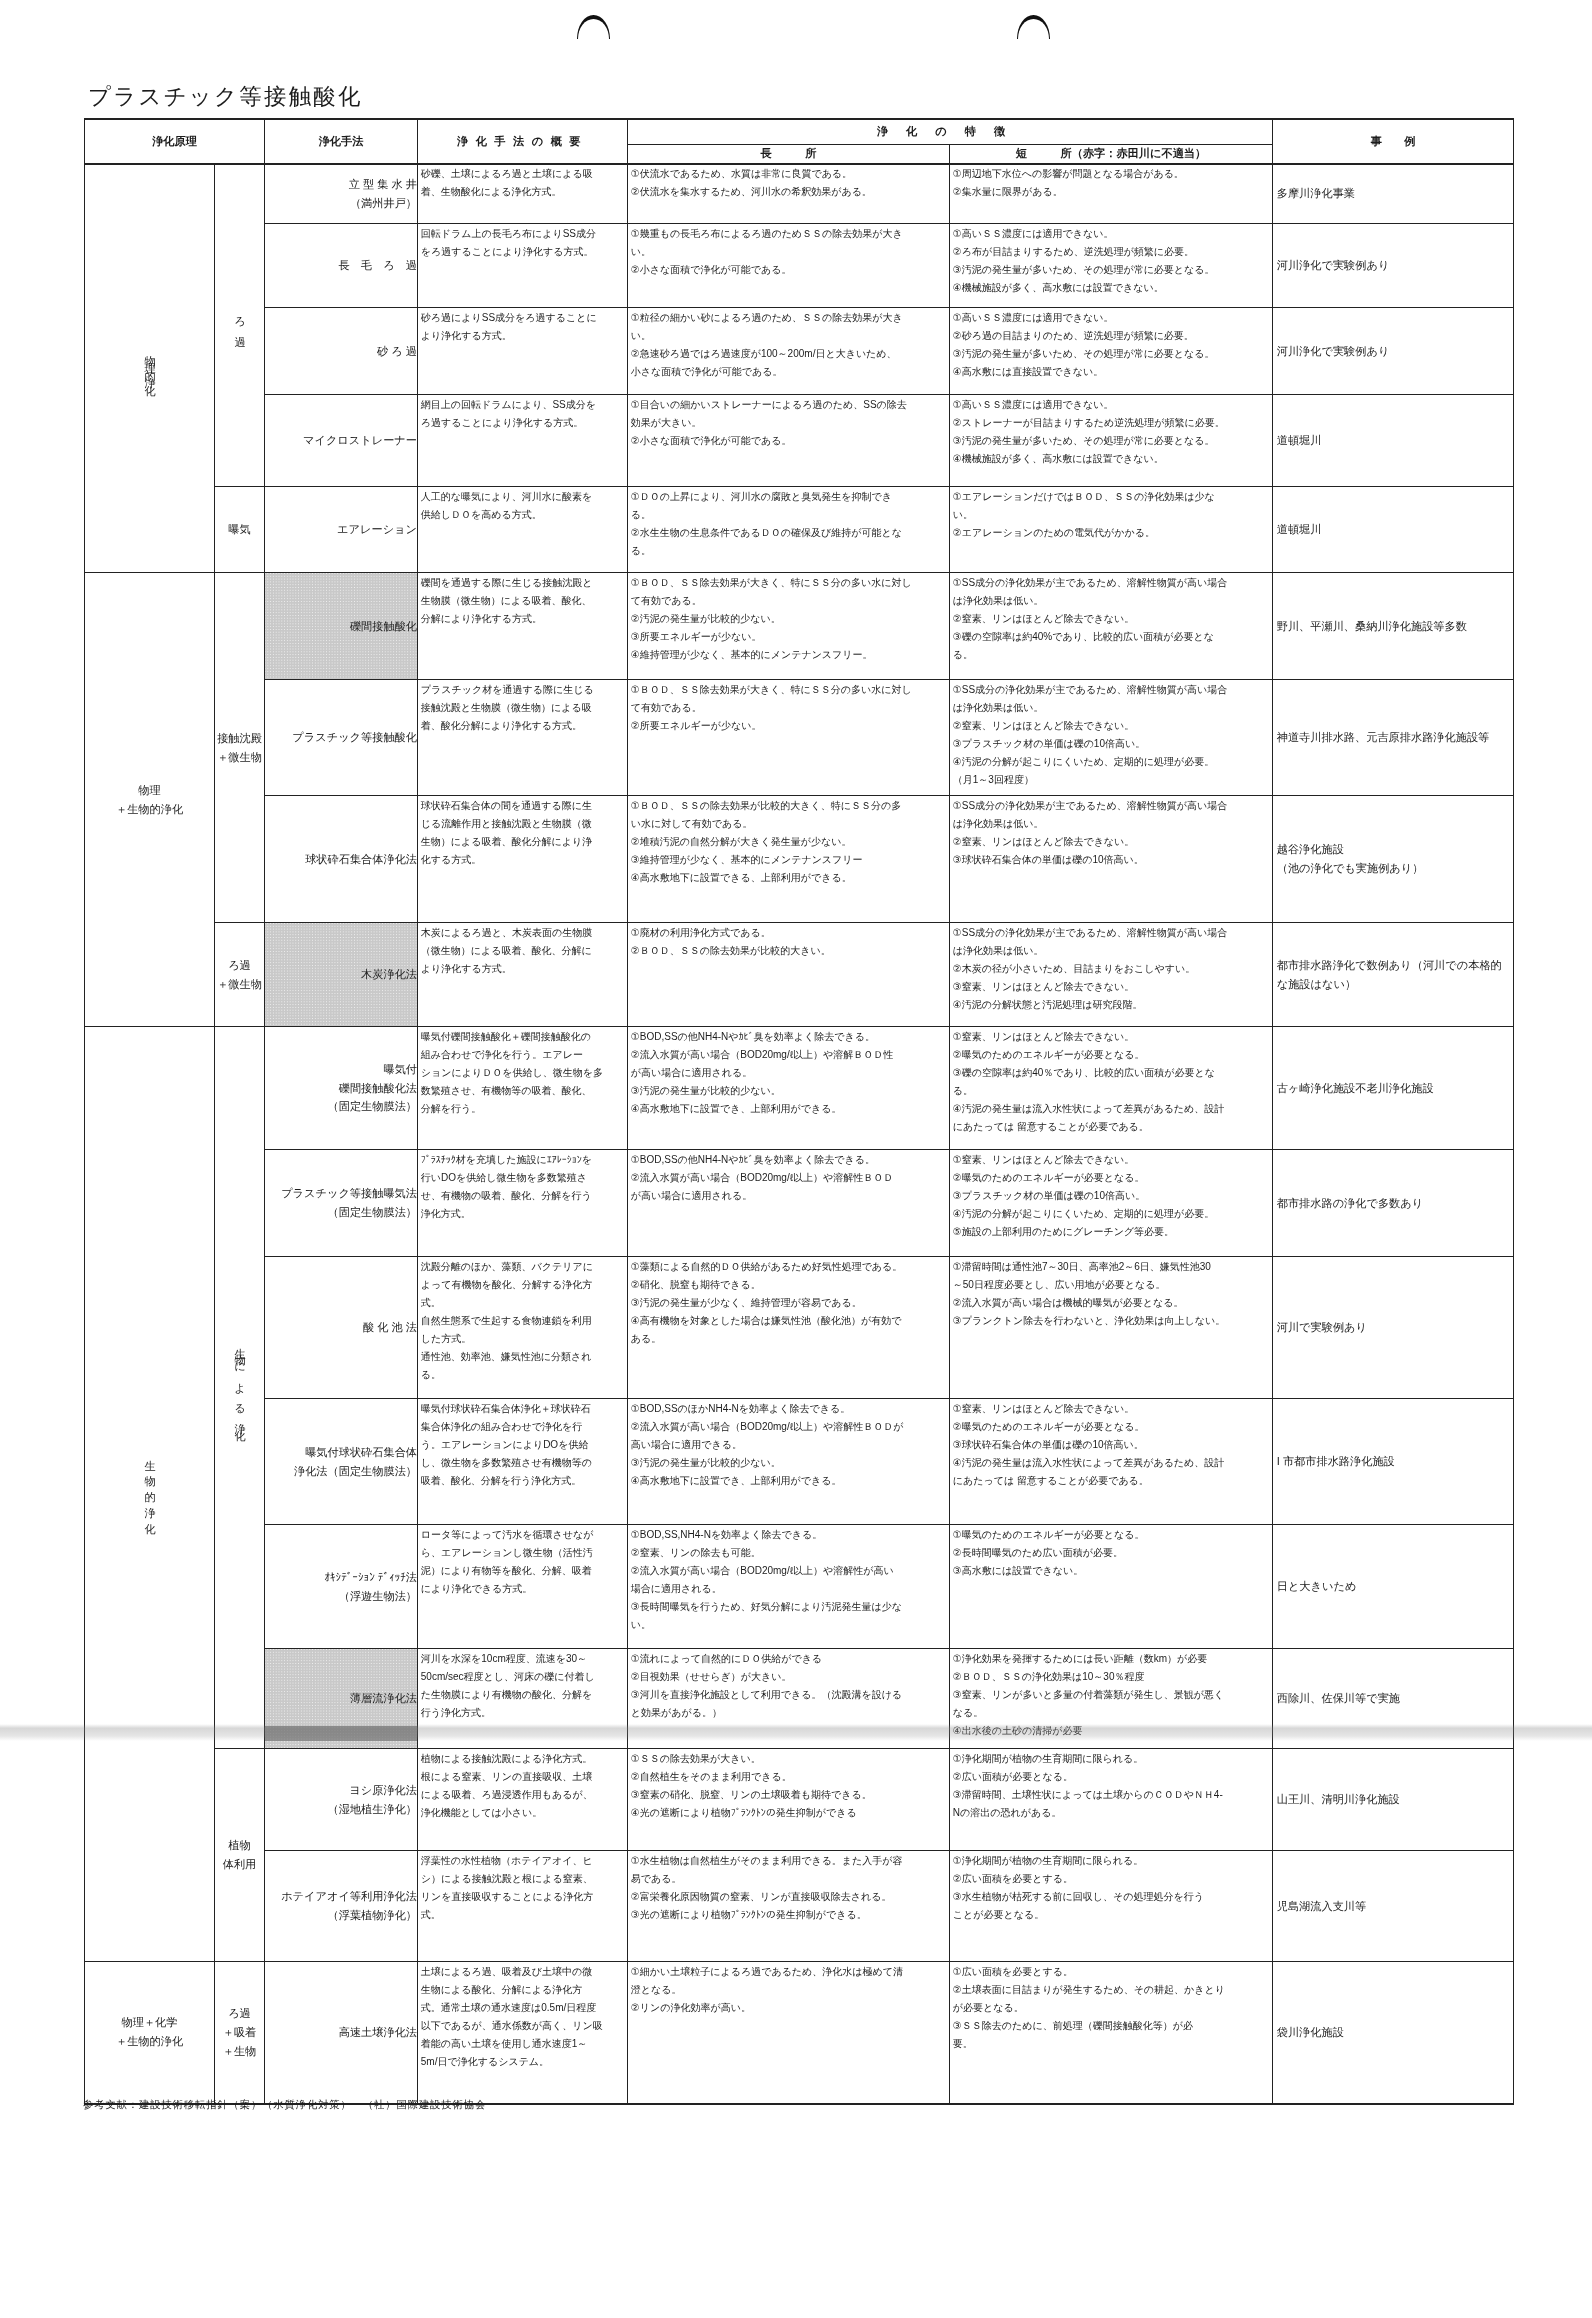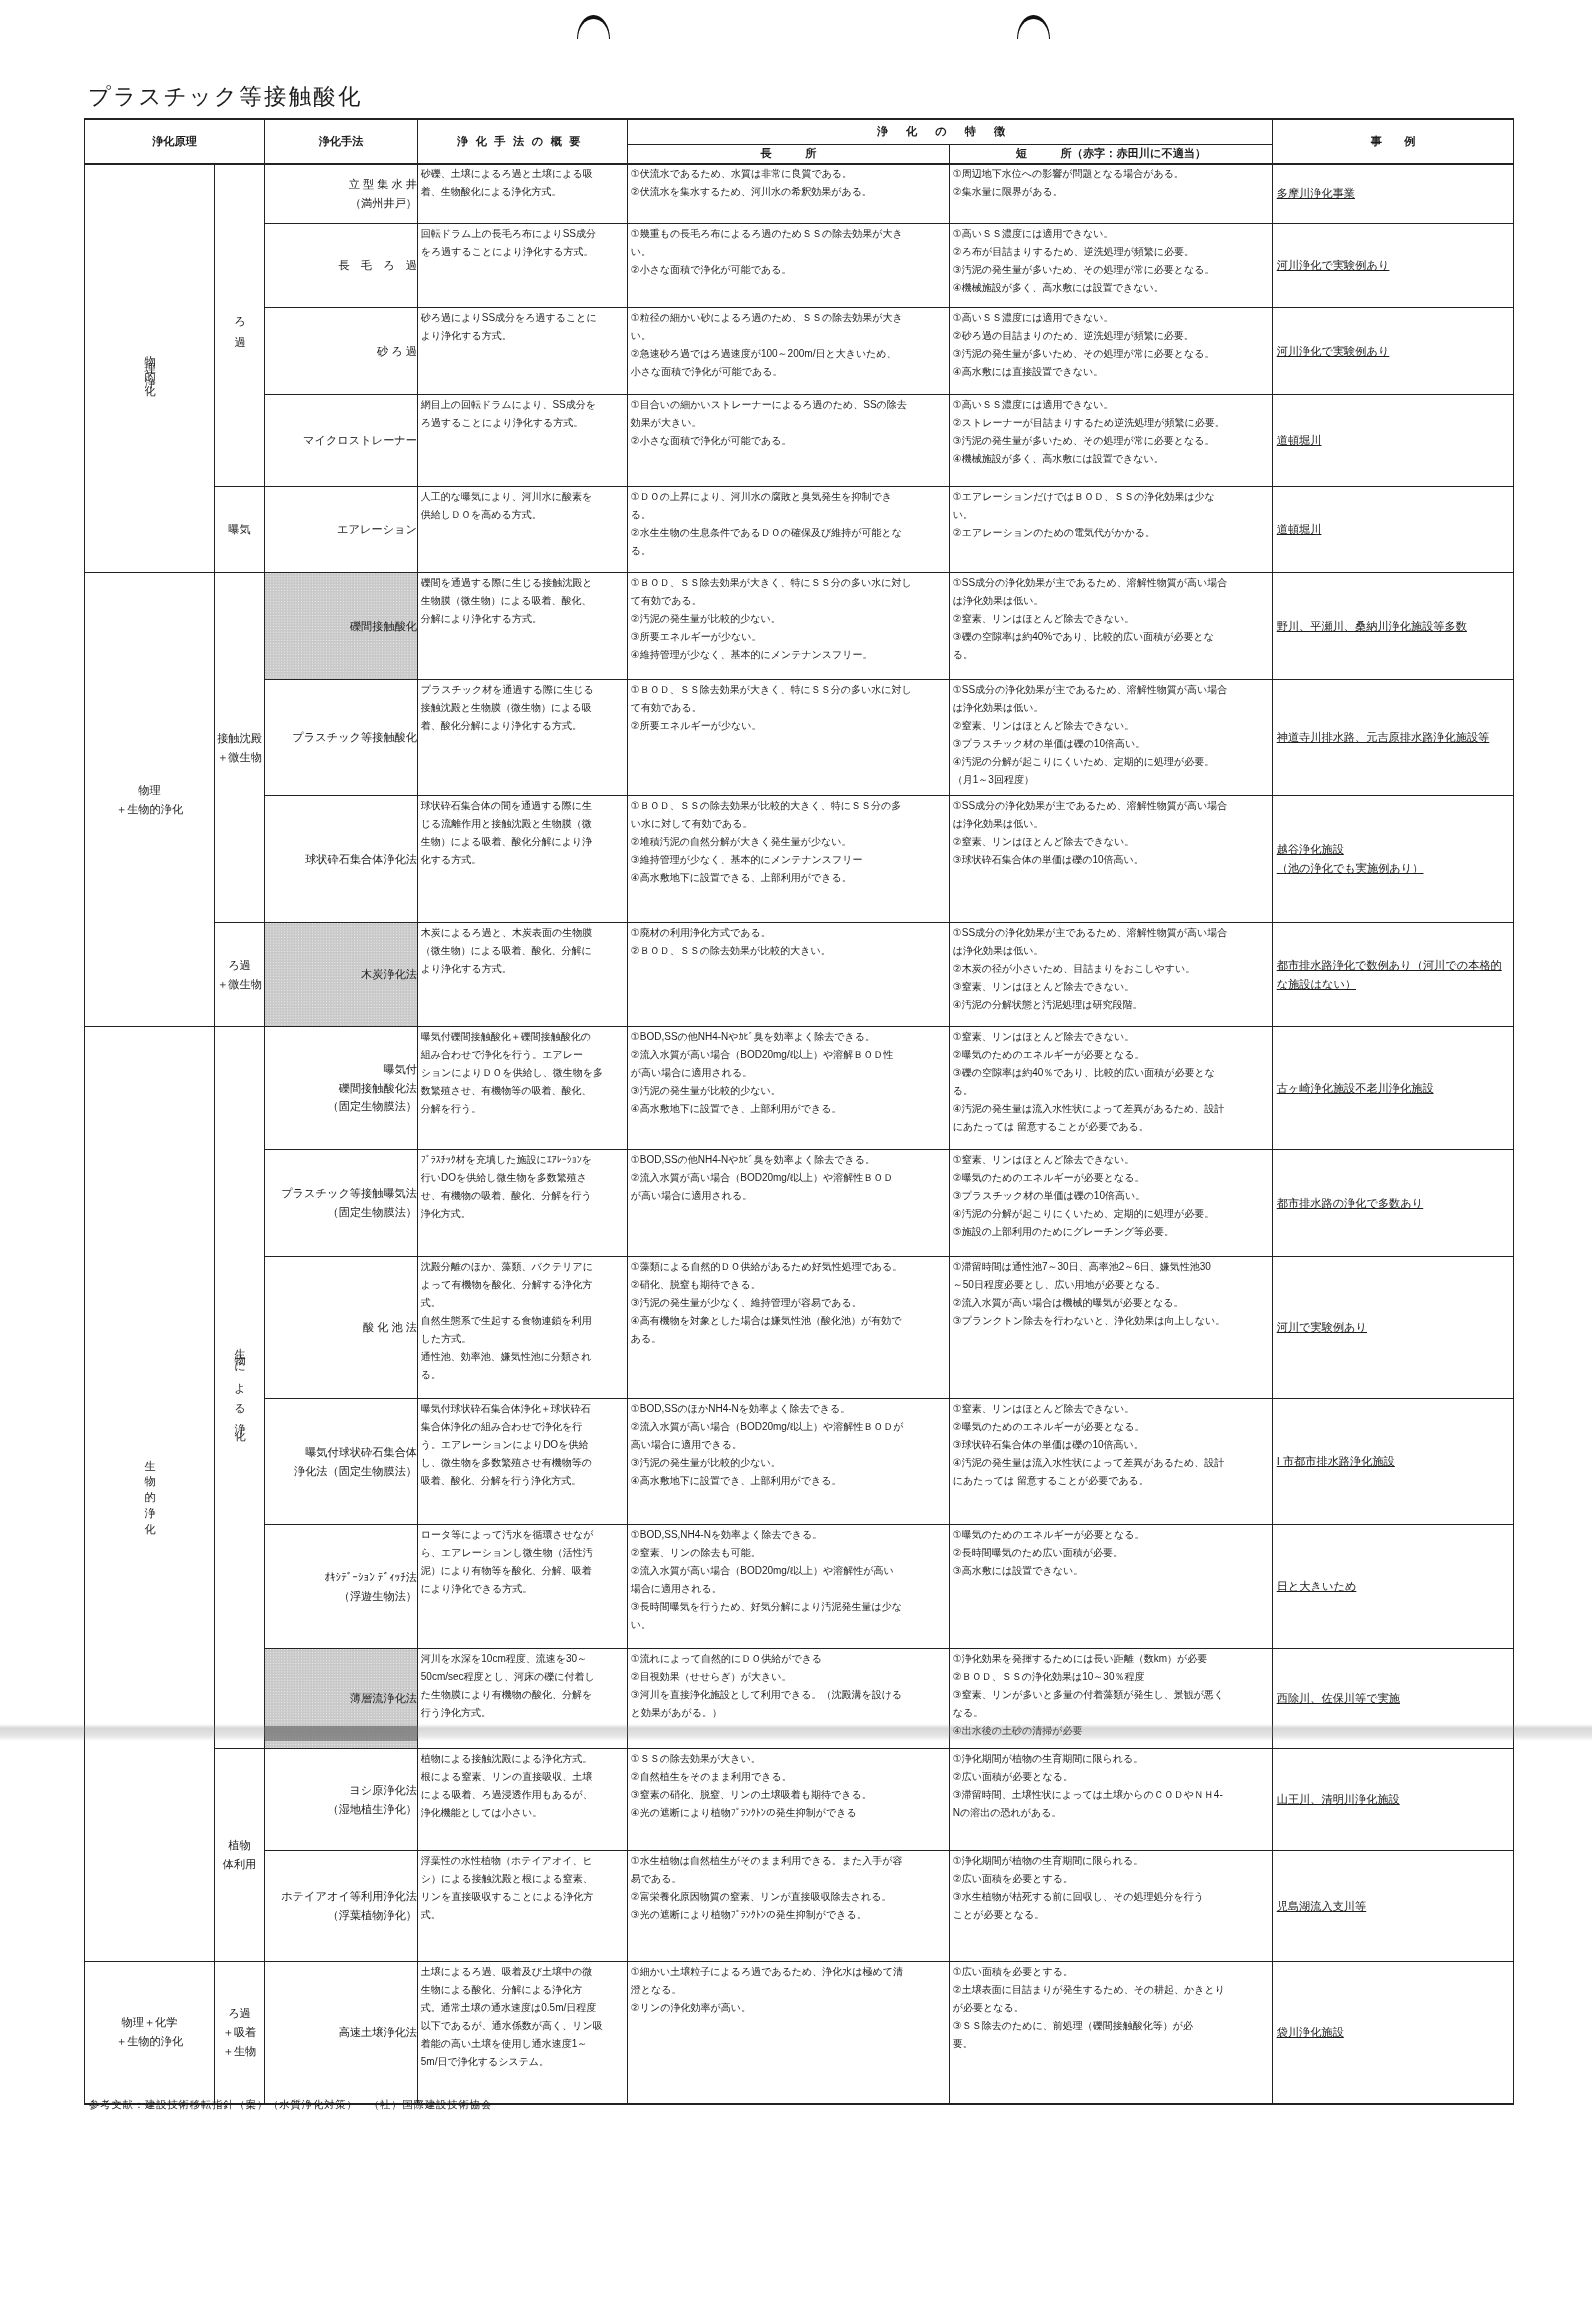--- a/index.html
+++ b/index.html
@@ -27,21 +27,21 @@
   tr.h1 td.tall, tr.h2 td { border-bottom: 2.3px solid #222; }
   tr.h1 td.feat { border-bottom: 1.9px solid #222; letter-spacing: 18px; font-family: Liberation Mono, monospace; }
   td.ls16 { letter-spacing: 7.5px; }
   td.t {
     vertical-align: top; text-align: left; font-size: 10px; line-height: 18px;
     white-space: pre-wrap; word-break: break-all; padding: 0.9px 1.4px 0 2.8px !important;
     border-top-width: 1.9px !important;
   }
   td.ex {
     vertical-align: middle; text-align: left; font-size: 11.2px; line-height: 18.7px;
-    white-space: pre-wrap; padding: 0 2.8px 0 3.7px !important; border-top-width: 1.9px !important; text-decoration: underline;
+    white-space: pre-wrap; padding: 0 2.8px 0 3.7px !important; border-top-width: 1.9px !important;
   }
   td.m {
     text-align: right; vertical-align: middle; font-size: 11.2px; line-height: 18.7px;
     white-space: pre-line;
   }
   td.cat, td.sub {
     text-align: center; vertical-align: middle; font-size: 11.2px; line-height: 19px;
     white-space: pre-line;
   }
   .v { writing-mode: vertical-rl; text-orientation: upright; display: inline-block; letter-spacing: 7.5px; line-height: 11.2px; }
@@ -58,21 +58,21 @@
   .seam {
     position: absolute; left: 0; top: 1724px; width: 1593px; height: 17px; pointer-events: none;
     background: linear-gradient(to bottom, rgba(140,140,140,0) 0%, rgba(140,140,140,.35) 25%, rgba(140,140,140,.22) 70%, rgba(140,140,140,0) 100%);
   }
   .seam-dark {
     position: absolute; left: 265px; top: 1726px; width: 152px; height: 15.4px; pointer-events: none;
     background-color: rgba(110,110,110,.65);
     background-image: radial-gradient(circle, #555 0.4px, transparent 0.6px);
     background-size: 1.9px 1.9px;
   }
-  .ref { position: absolute; left: 89px; top: 2098px; font-size: 10.3px; letter-spacing: 0.9px; white-space: nowrap; }
+  .ref { position: absolute; left: 83px; top: 2098px; font-size: 10.3px; letter-spacing: 0.9px; white-space: nowrap; }
 </style>
 </head>
 <body>
 
 <div class="hole" style="left:577px; top:15.4px;"></div>
 <div class="hole" style="left:1017px; top:14.5px;"></div>
 
 <div class="title">プラスチック等接触酸化</div>
 
 <table class="main">

